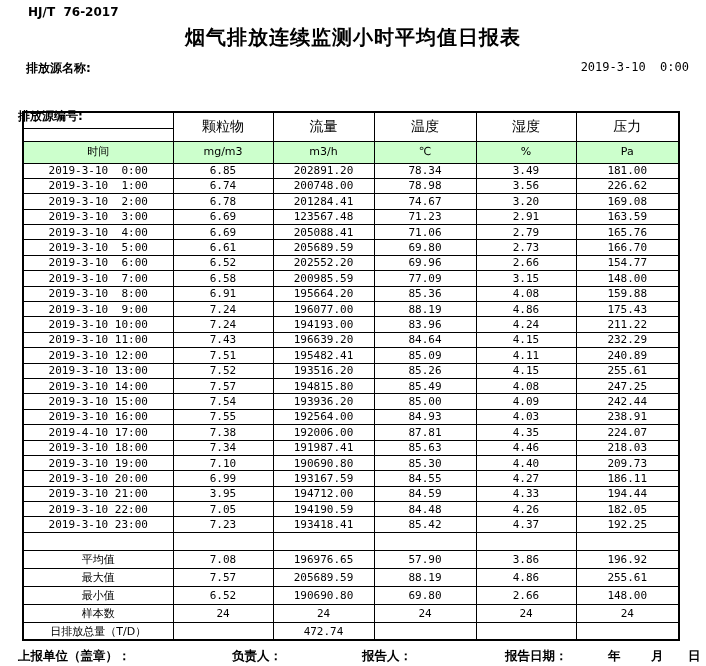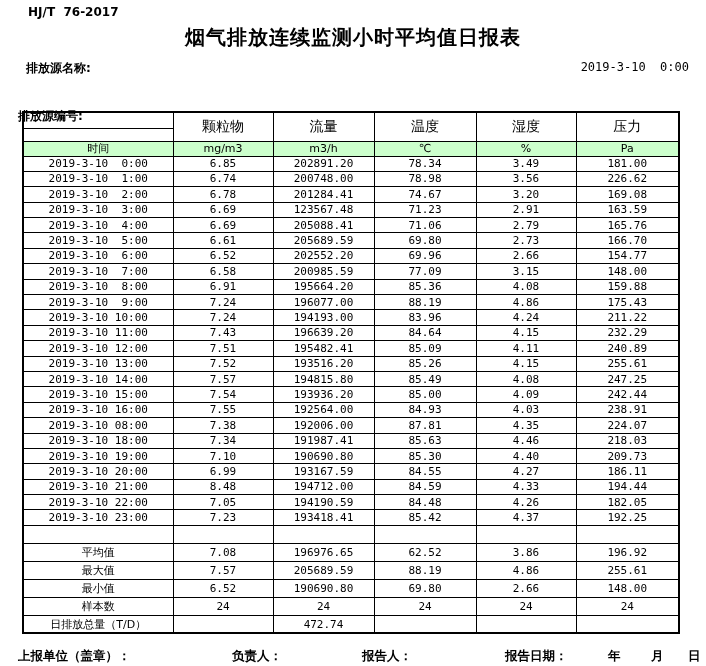--- a/index.html
+++ b/index.html
@@ -20,21 +20,21 @@
     border:2px solid #000;
   }
   table.report td, table.report th {
     border:1px solid #000; padding:0; text-align:center;
     font-weight:normal; overflow:hidden; white-space:pre;
     font-size:11px; line-height:1.2;
   }
   tr.h1 td, tr.h1 th { height:16px; }
   tr.h1 th, tr.h2 th { font-size:14px; }
   tr.h2 td { height:13px; }
-  tr.units td { height:15px; background:var(--green); }
+  tr.units td { height:22px; background:var(--green); }
   tbody.data td { height:15.4px; font-family:"DejaVu Sans Mono","DejaVu Sans",monospace; }
   tr.spacer td { height:18px; }
   tbody.summary td { height:18px; }
   tbody.summary td.val { font-family:"DejaVu Sans Mono","DejaVu Sans",monospace; }
 
   .note { position:absolute; left:18px; top:628px; font-size:12px; font-weight:bold; }
   .sign-row span { position:absolute; top:648px; font-size:12.5px; font-weight:bold; white-space:pre; }
   .lbl-unit  { left:18px; }
   .lbl-resp  { left:232px; }
   .lbl-rep   { left:362px; }
@@ -215,21 +215,21 @@
         </tr>
         <tr>
           <td>2019-3-10 16:00</td>
           <td>7.55</td>
           <td>192564.00</td>
           <td>84.93</td>
           <td>4.03</td>
           <td>238.91</td>
         </tr>
         <tr>
-          <td>2019-3-10 08:00</td>
+          <td>2019-4-10 17:00</td>
           <td>7.38</td>
           <td>192006.00</td>
           <td>87.81</td>
           <td>4.35</td>
           <td>224.07</td>
         </tr>
         <tr>
           <td>2019-3-10 18:00</td>
           <td>7.34</td>
           <td>191987.41</td>
@@ -248,21 +248,21 @@
         <tr>
           <td>2019-3-10 20:00</td>
           <td>6.99</td>
           <td>193167.59</td>
           <td>84.55</td>
           <td>4.27</td>
           <td>186.11</td>
         </tr>
         <tr>
           <td>2019-3-10 21:00</td>
-          <td>8.48</td>
+          <td>3.95</td>
           <td>194712.00</td>
           <td>84.59</td>
           <td>4.33</td>
           <td>194.44</td>
         </tr>
         <tr>
           <td>2019-3-10 22:00</td>
           <td>7.05</td>
           <td>194190.59</td>
           <td>84.48</td>
@@ -286,21 +286,21 @@
           <td></td>
         <td></td>
           <td></td>
       </tr>
     </tbody>
     <tbody class="summary">
         <tr>
           <td>平均值</td>
           <td class="val">7.08</td>
           <td class="val">196976.65</td>
-          <td class="val">62.52</td>
+          <td class="val">57.90</td>
           <td class="val">3.86</td>
           <td class="val">196.92</td>
         </tr>
         <tr>
           <td>最大值</td>
           <td class="val">7.57</td>
           <td class="val">205689.59</td>
           <td class="val">88.19</td>
           <td class="val">4.86</td>
           <td class="val">255.61</td>

